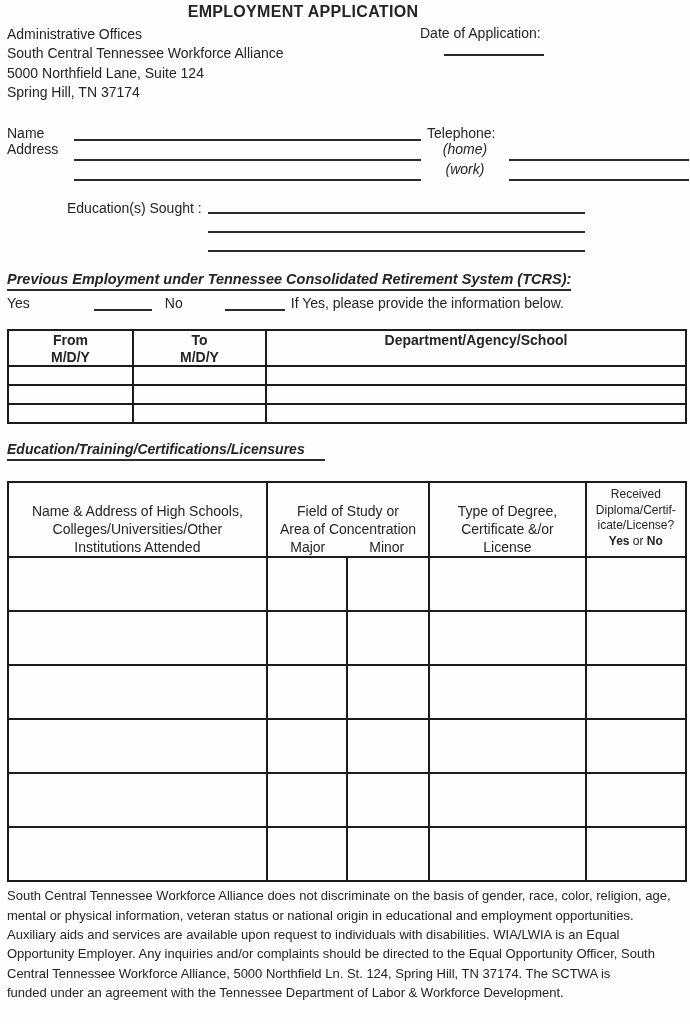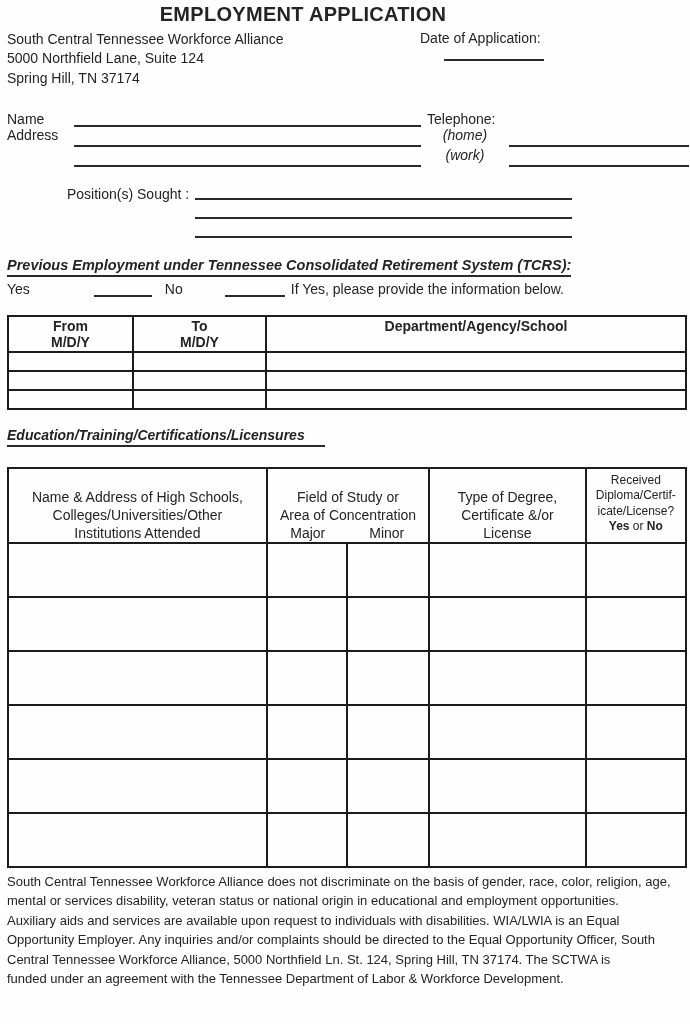--- a/index.html
+++ b/index.html
@@ -8,21 +8,21 @@
     position:relative;
     width:690px; height:1024px;
     margin:0 auto;
     background:#fefefe;
     color:#242424;
     font-family:"Liberation Sans", sans-serif;
     font-size:14px;
     padding:3px 5px 0 7px;
     overflow:hidden;
   }
-  .title { width:592px; text-align:center; font-weight:700; font-size:20px; letter-spacing:.3px; }
+  .title { width:592px; text-align:center; font-weight:700; font-size:16px; letter-spacing:.3px; }
 
   .header-row { display:flex; margin-top:4px; }
   .org-block { width:413px; line-height:19.3px; }
   .date-block { display:flex; align-items:flex-start; padding-top:0;flex-direction:column; }
   .date-label { white-space:nowrap; }
   .blank { border-bottom:2px solid #2a2a2a; display:inline-block; }
   .date-blank { width:100px; height:15px; margin-left:24px; }
 
   .contact-grid {
     margin-top:23px;
@@ -79,20 +79,21 @@
 </style>
 </head>
 <body>
 
 <div class="page">
 
   <div class="title">EMPLOYMENT APPLICATION</div>
 
   <div class="header-row">
     <div class="org-block">
+      <div>Administrative Offices</div>
       <div>South Central Tennessee Workforce Alliance</div>
       <div>5000 Northfield Lane, Suite 124</div>
       <div>Spring Hill, TN  37174</div>
     </div>
     <div class="date-block">
       <span class="date-label">Date of Application:</span>
       <span class="blank date-blank"></span>
     </div>
   </div>
 
@@ -107,21 +108,21 @@
     <div class="ph-label">(home)</div>
     <div class="ul-cell"></div>
 
     <div></div>
     <div class="ul-cell"></div>
     <div class="ph-label">(work)</div>
     <div class="ul-cell"></div>
   </div>
 
   <div class="pos-row">
-    <span class="pos-label">Position(s) Sought :</span>
+    <span class="pos-label">Education(s) Sought :</span>
     <div class="pos-lines">
       <div class="pos-line first"></div>
       <div class="pos-line"></div>
       <div class="pos-line"></div>
     </div>
   </div>
 
   <div class="section-heading tcrs-heading">Previous Employment under Tennessee Consolidated Retirement System (TCRS):</div>
 
   <div class="yesno-row">
@@ -253,20 +254,20 @@
         <td></td>
         <td></td>
         <td></td>
         <td></td>
       </tr>
     </tbody>
   </table>
 
   <div class="footer">
     <div>South Central Tennessee Workforce Alliance does not discriminate on the basis of gender, race, color, religion, age,</div>
-    <div>mental or services disability, veteran status or national origin in educational and employment opportunities.</div>
+    <div>mental or physical information, veteran status or national origin in educational and employment opportunities.</div>
     <div>Auxiliary aids and services are available upon request to individuals with disabilities.  WIA/LWIA is an Equal</div>
     <div>Opportunity Employer.  Any inquiries and/or complaints should be directed to the Equal Opportunity Officer, South</div>
     <div>Central Tennessee Workforce Alliance, 5000 Northfield Ln. St. 124, Spring Hill, TN 37174.  The SCTWA is</div>
     <div>funded under an agreement with the Tennessee Department of Labor &amp; Workforce Development.</div>
   </div>
 
 </div>
 
 </body></html>

